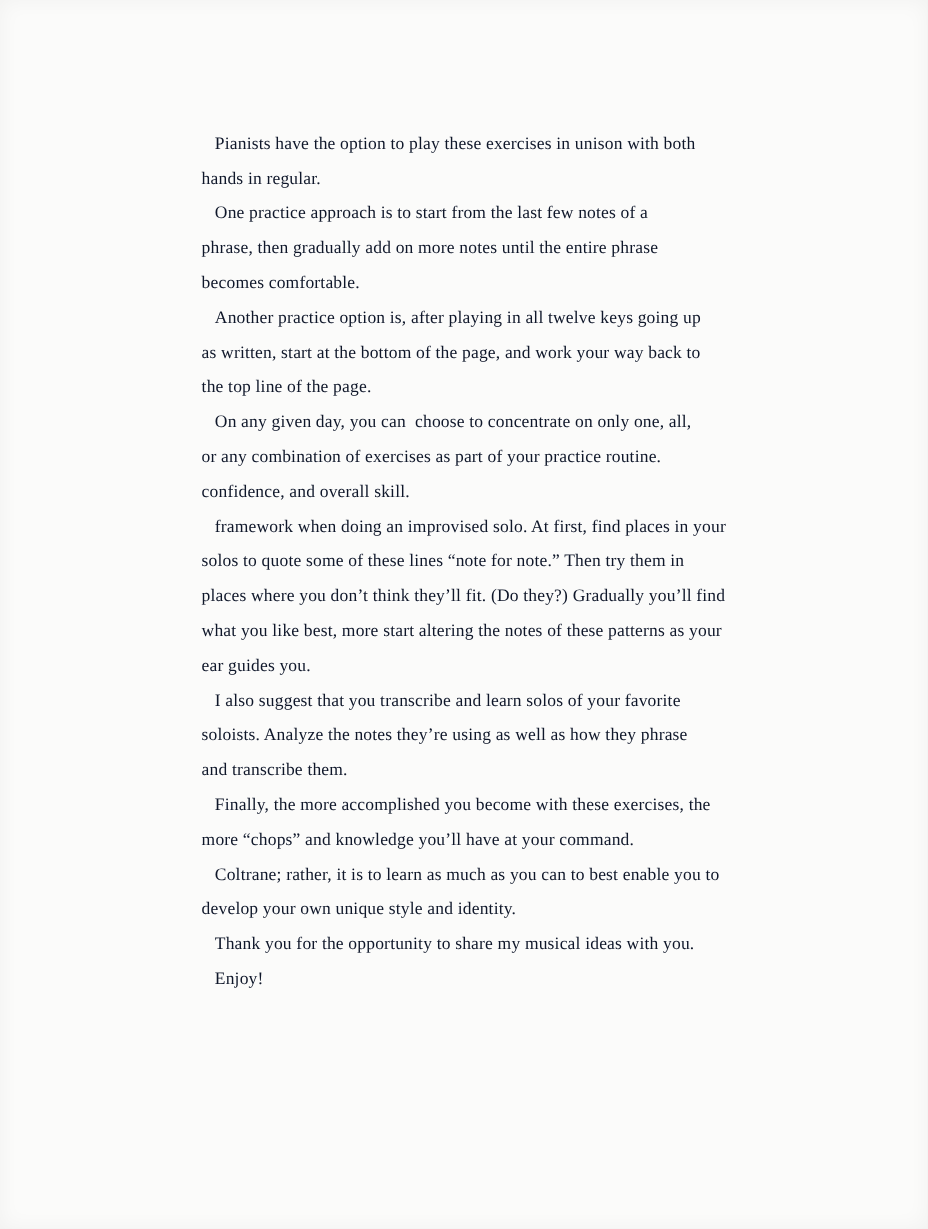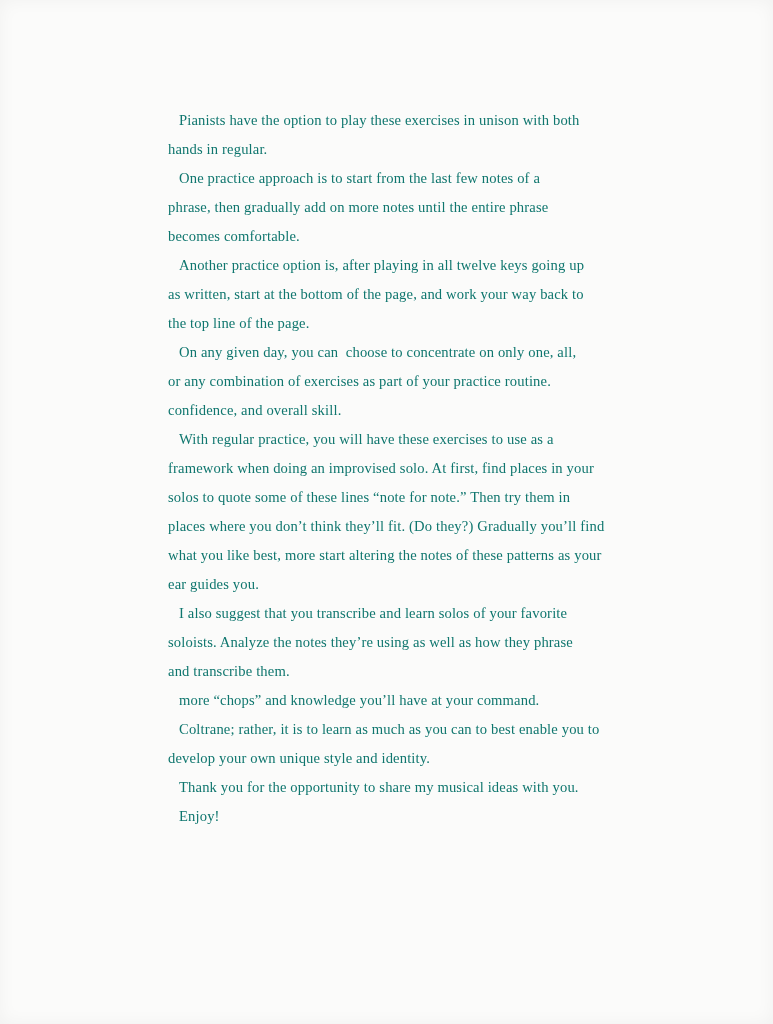--- a/index.html
+++ b/index.html
@@ -21,21 +21,21 @@
     height: 1024px;
     background: #fbfbfa;
     
     box-shadow: inset 0 0 18px rgba(0,0,0,0.045);
   }
   .text-block {
     position: absolute;
     left: 168px;
     top: 106px;
     width: 470px;
-    color: #0f766e;
+    color: #0f172a;
   }
   .paragraph {
     margin: 0;
     padding: 0;
   }
   .line {
     font-size: 14.6px;
     line-height: 29px;
     height: 29px;
     white-space: pre;       
@@ -70,35 +70,35 @@
       <div class="line">the top line of the page.</div>
     </div>
 
     <div class="paragraph">
       <div class="line">On any given day, you can  choose to concentrate on only one, all,</div>
       <div class="line">or any combination of exercises as part of your practice routine.</div>
       <div class="line">confidence, and overall skill.</div>
     </div>
 
     <div class="paragraph">
-      <div class="line">With regular practice, you will have these exercises to use as a</div>
       <div class="line">framework when doing an improvised solo. At first, find places in your</div>
       <div class="line">solos to quote some of these lines “note for note.” Then try them in</div>
       <div class="line">places where you don’t think they’ll fit. (Do they?) Gradually you’ll find</div>
       <div class="line">what you like best, more start altering the notes of these patterns as your</div>
       <div class="line">ear guides you.</div>
     </div>
 
     <div class="paragraph">
       <div class="line">I also suggest that you transcribe and learn solos of your favorite</div>
       <div class="line">soloists. Analyze the notes they’re using as well as how they phrase</div>
       <div class="line">and transcribe them.</div>
     </div>
 
     <div class="paragraph">
+      <div class="line">Finally, the more accomplished you become with these exercises, the</div>
       <div class="line">more “chops” and knowledge you’ll have at your command.</div>
     </div>
 
     <div class="paragraph">
       <div class="line">Coltrane; rather, it is to learn as much as you can to best enable you to</div>
       <div class="line">develop your own unique style and identity.</div>
     </div>
 
     <div class="paragraph">
       <div class="line">Thank you for the opportunity to share my musical ideas with you.</div>

